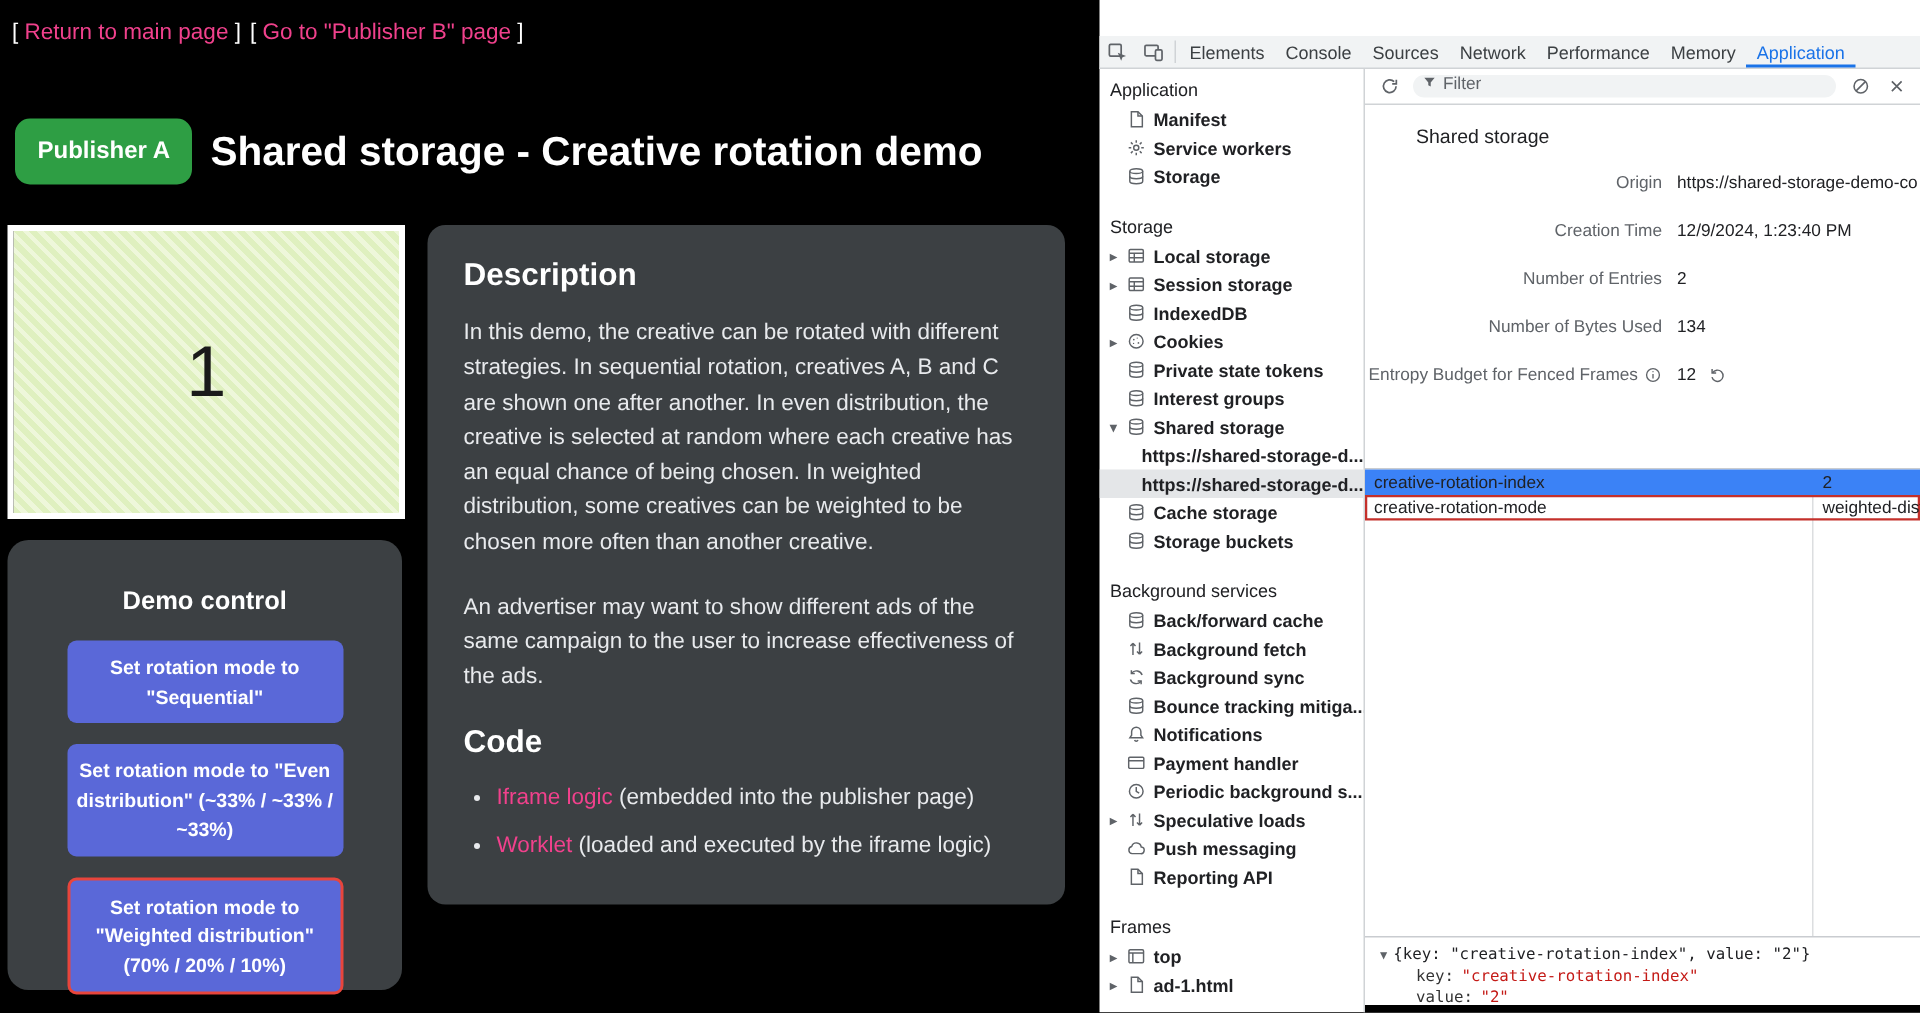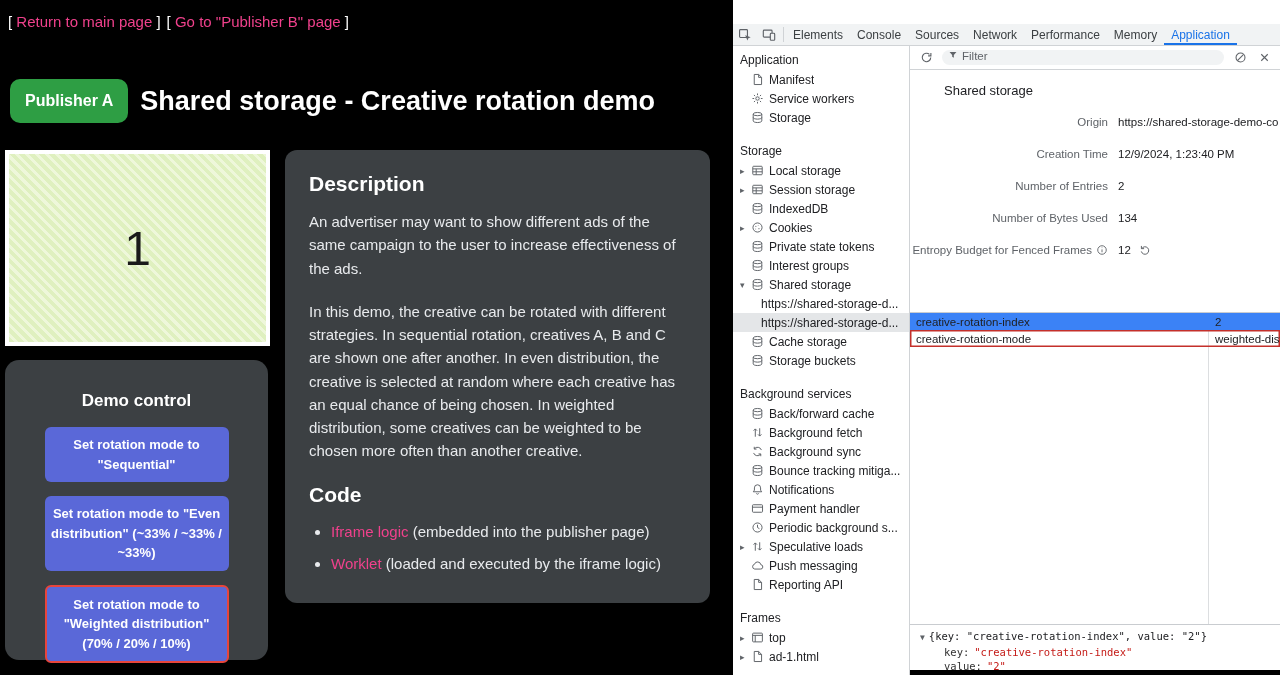--- a/index.html
+++ b/index.html
@@ -39,21 +39,21 @@
   .dt-tabicon{width:24px;display:flex;align-items:center;justify-content:center;color:#5f6368;cursor:pointer;}
   .dt-tabicon svg{width:14px;height:14px;}
   .dt-sep{width:1px;background:#d0d3d6;margin:3px 2px;}
   .dt-tabs{display:flex;}
   .dt-tab{padding:0 7px;display:flex;align-items:center;color:#3c4043;cursor:pointer;white-space:nowrap;}
   .dt-tab.selected{color:#1a73e8;box-shadow:inset 0 -2px 0 #1a73e8;}
   .dt-body{display:flex;flex:1;min-height:0;}
   .dt-sidebar{width:176px;border-right:1px solid #d0d3d6;box-sizing:content-box;padding-top:2px;overflow:hidden;flex:none;}
   .side-section{margin-bottom:12px;}
   .side-header{padding:5px 7px 3px;color:#202124;}
-  .tree-item{height:19px;display:flex;align-items:center;padding-left:7px;cursor:pointer;white-space:nowrap;}
+  .tree-item{height:19px;display:flex;align-items:center;padding-left:7px;cursor:pointer;white-space:nowrap;font-weight:bold;}
   .tree-item.selected{background:#e4e6e8;}
   .tree-arrow{width:11px;font-size:9px;color:#5f6368;flex:none;}
   .tree-icon{width:18px;flex:none;color:#5f6368;display:flex;align-items:center;}
   .tree-icon svg{width:13px;height:13px;}
   .tree-label{overflow:hidden;}
   .dt-main{flex:1;display:flex;flex-direction:column;min-width:0;}
   .dt-toolbar{height:23px;border-bottom:1px solid #d0d3d6;display:flex;align-items:center;padding:0 8px;gap:8px;flex:none;}
   .tb-icon{color:#5f6368;width:16px;height:16px;display:flex;align-items:center;justify-content:center;cursor:pointer;flex:none;}
   .tb-icon svg{width:13px;height:13px;}
   .filter-box{flex:1;height:15px;background:#f1f3f4;border-radius:8px;display:flex;align-items:flex-start;padding:0 6px;gap:4px;color:#5f6368;min-width:0;}
@@ -102,22 +102,22 @@
 
   <div class="demo-panel">
     <h2>Demo control</h2>
     <button class="demo-btn">Set rotation mode to "Sequential"</button>
     <button class="demo-btn">Set rotation mode to "Even distribution" (~33% / ~33% / ~33%)</button>
     <button class="demo-btn active">Set rotation mode to "Weighted distribution" (70% / 20% / 10%)</button>
   </div>
 
   <div class="desc-panel">
     <h2>Description</h2>
+    <p>In this demo, the creative can be rotated with different strategies. In sequential rotation, creatives A, B and C are shown one after another. In even distribution, the creative is selected at random where each creative has an equal chance of being chosen. In weighted distribution, some creatives can be weighted to be chosen more often than another creative.</p>
     <p>An advertiser may want to show different ads of the same campaign to the user to increase effectiveness of the ads.</p>
-    <p>In this demo, the creative can be rotated with different strategies. In sequential rotation, creatives A, B and C are shown one after another. In even distribution, the creative is selected at random where each creative has an equal chance of being chosen. In weighted distribution, some creatives can be weighted to be chosen more often than another creative.</p>
     <h2>Code</h2>
     <ul>
       <li><a>Iframe logic</a><span> (embedded into the publisher page)</span></li>
       <li><a>Worklet</a><span> (loaded and executed by the iframe logic)</span></li>
     </ul>
   </div>
 </div>
 
 <div class="devtools">
 

